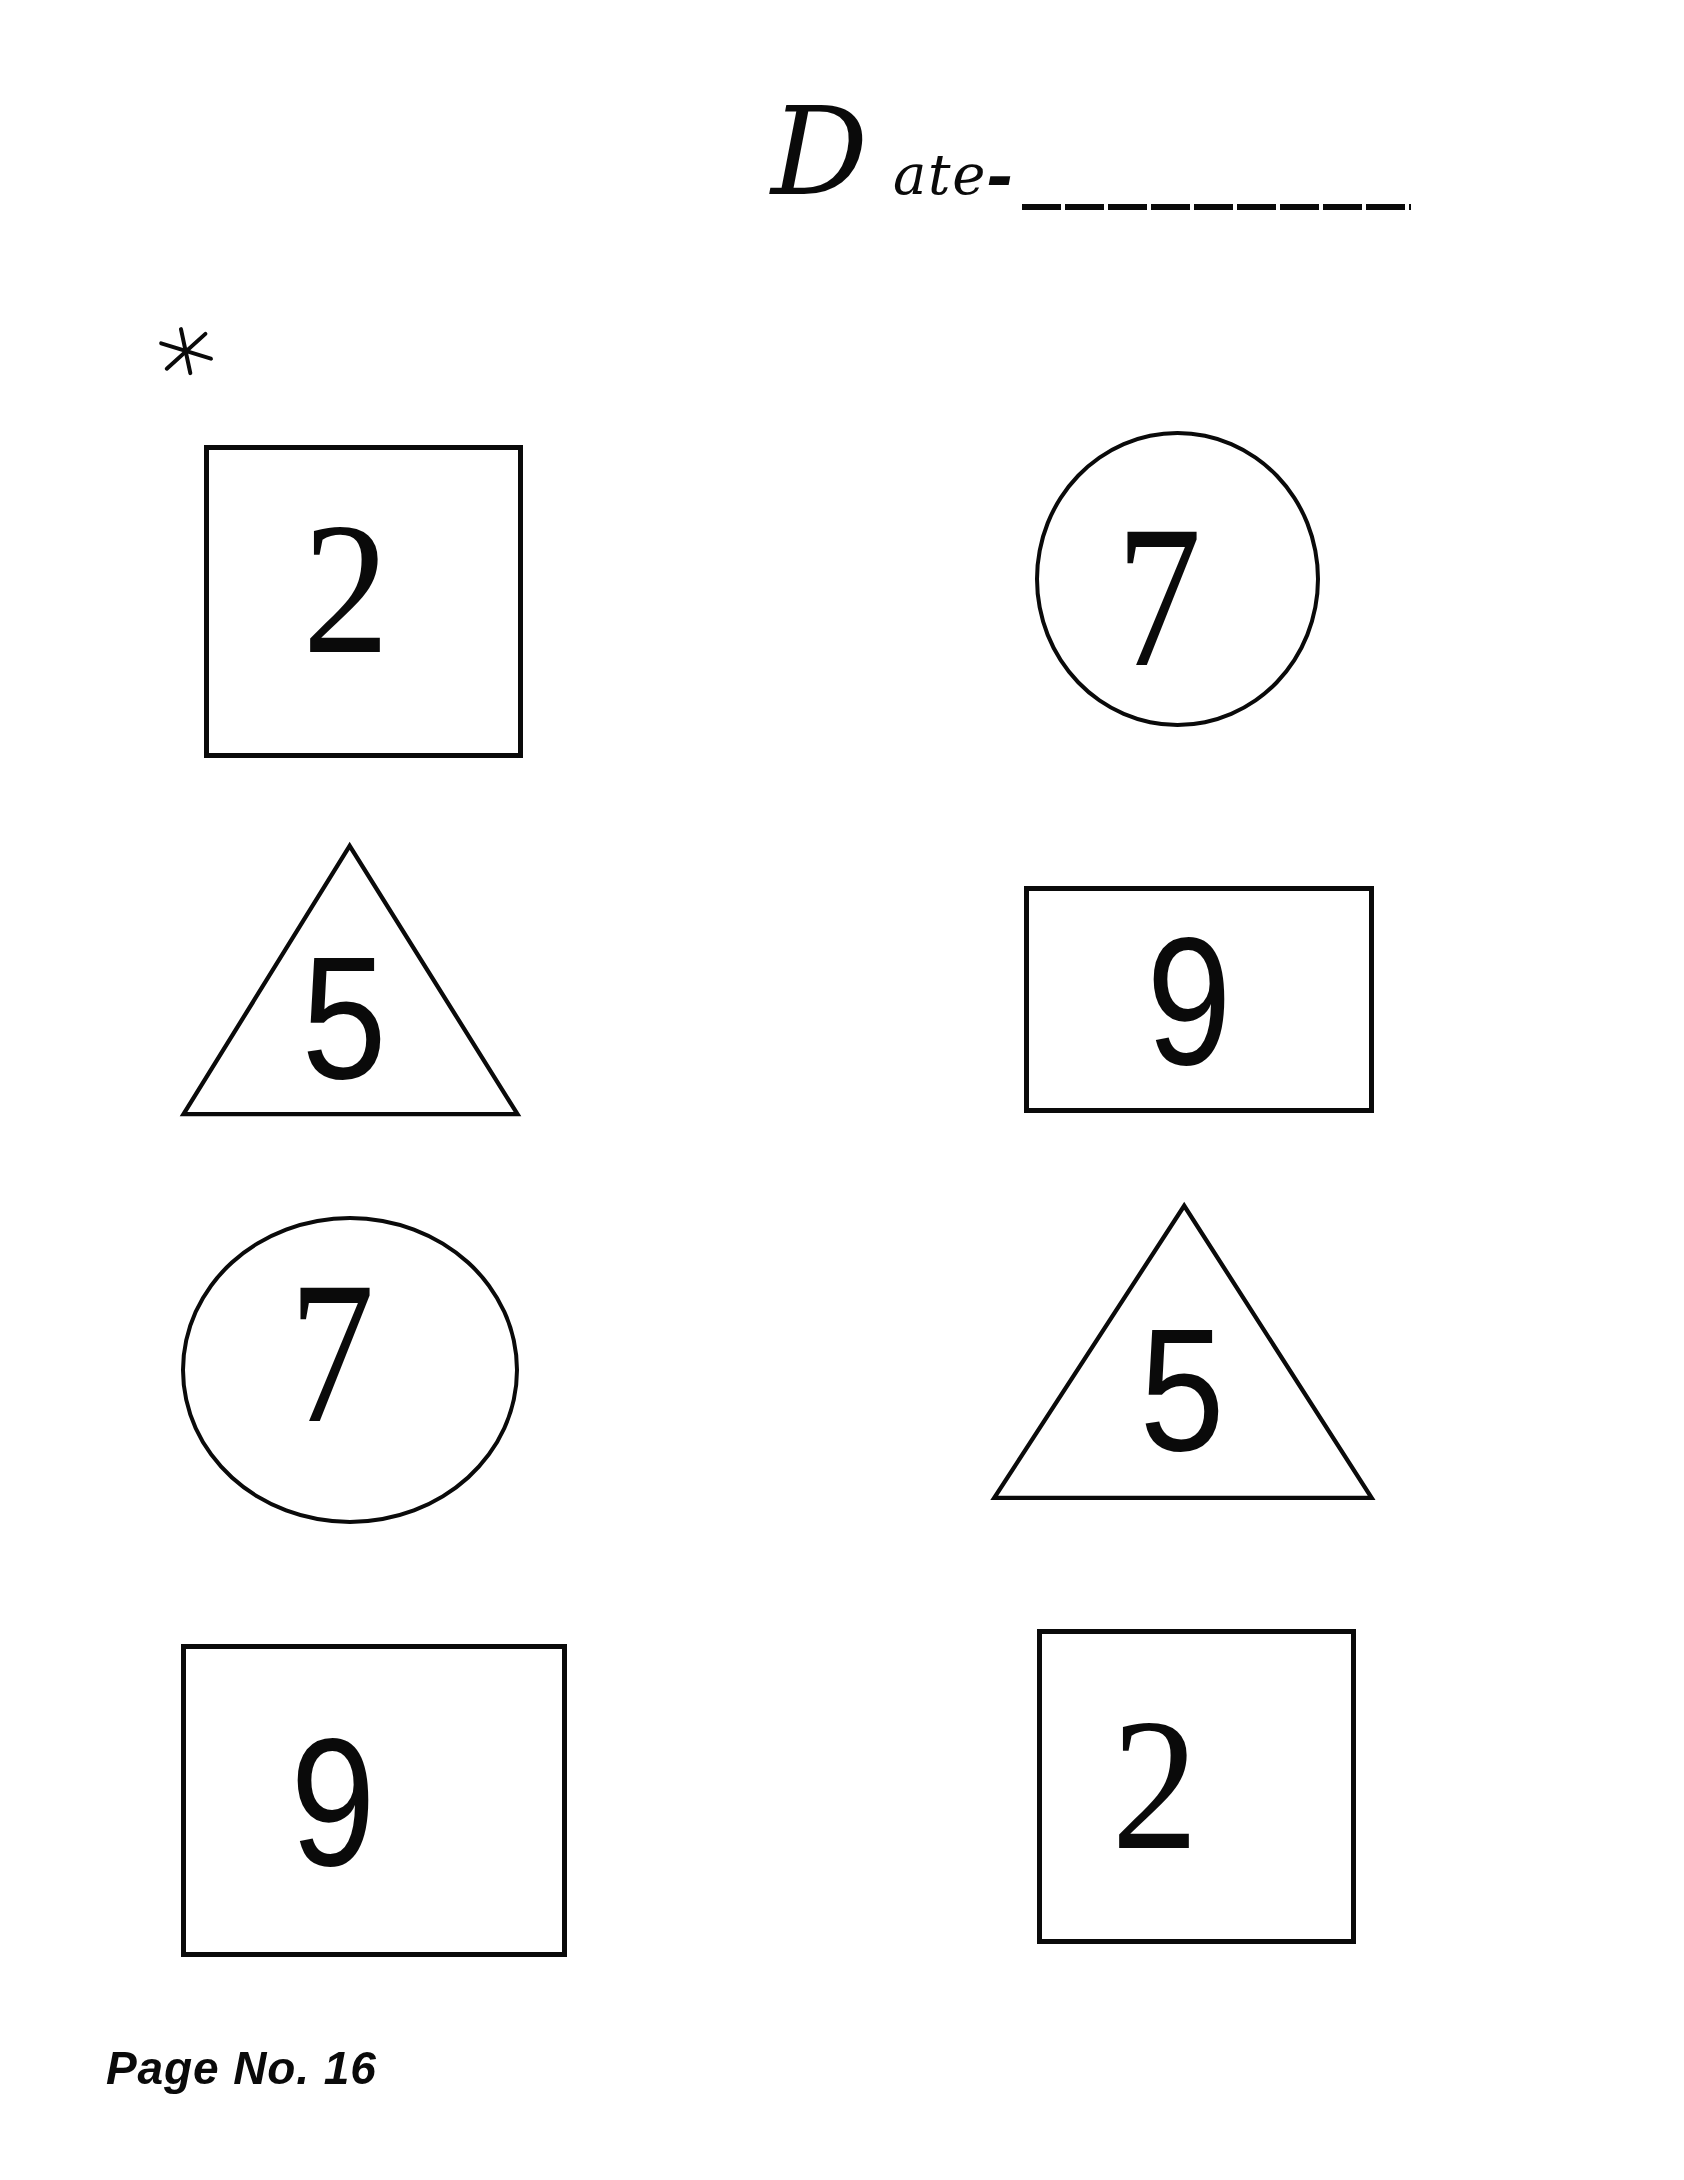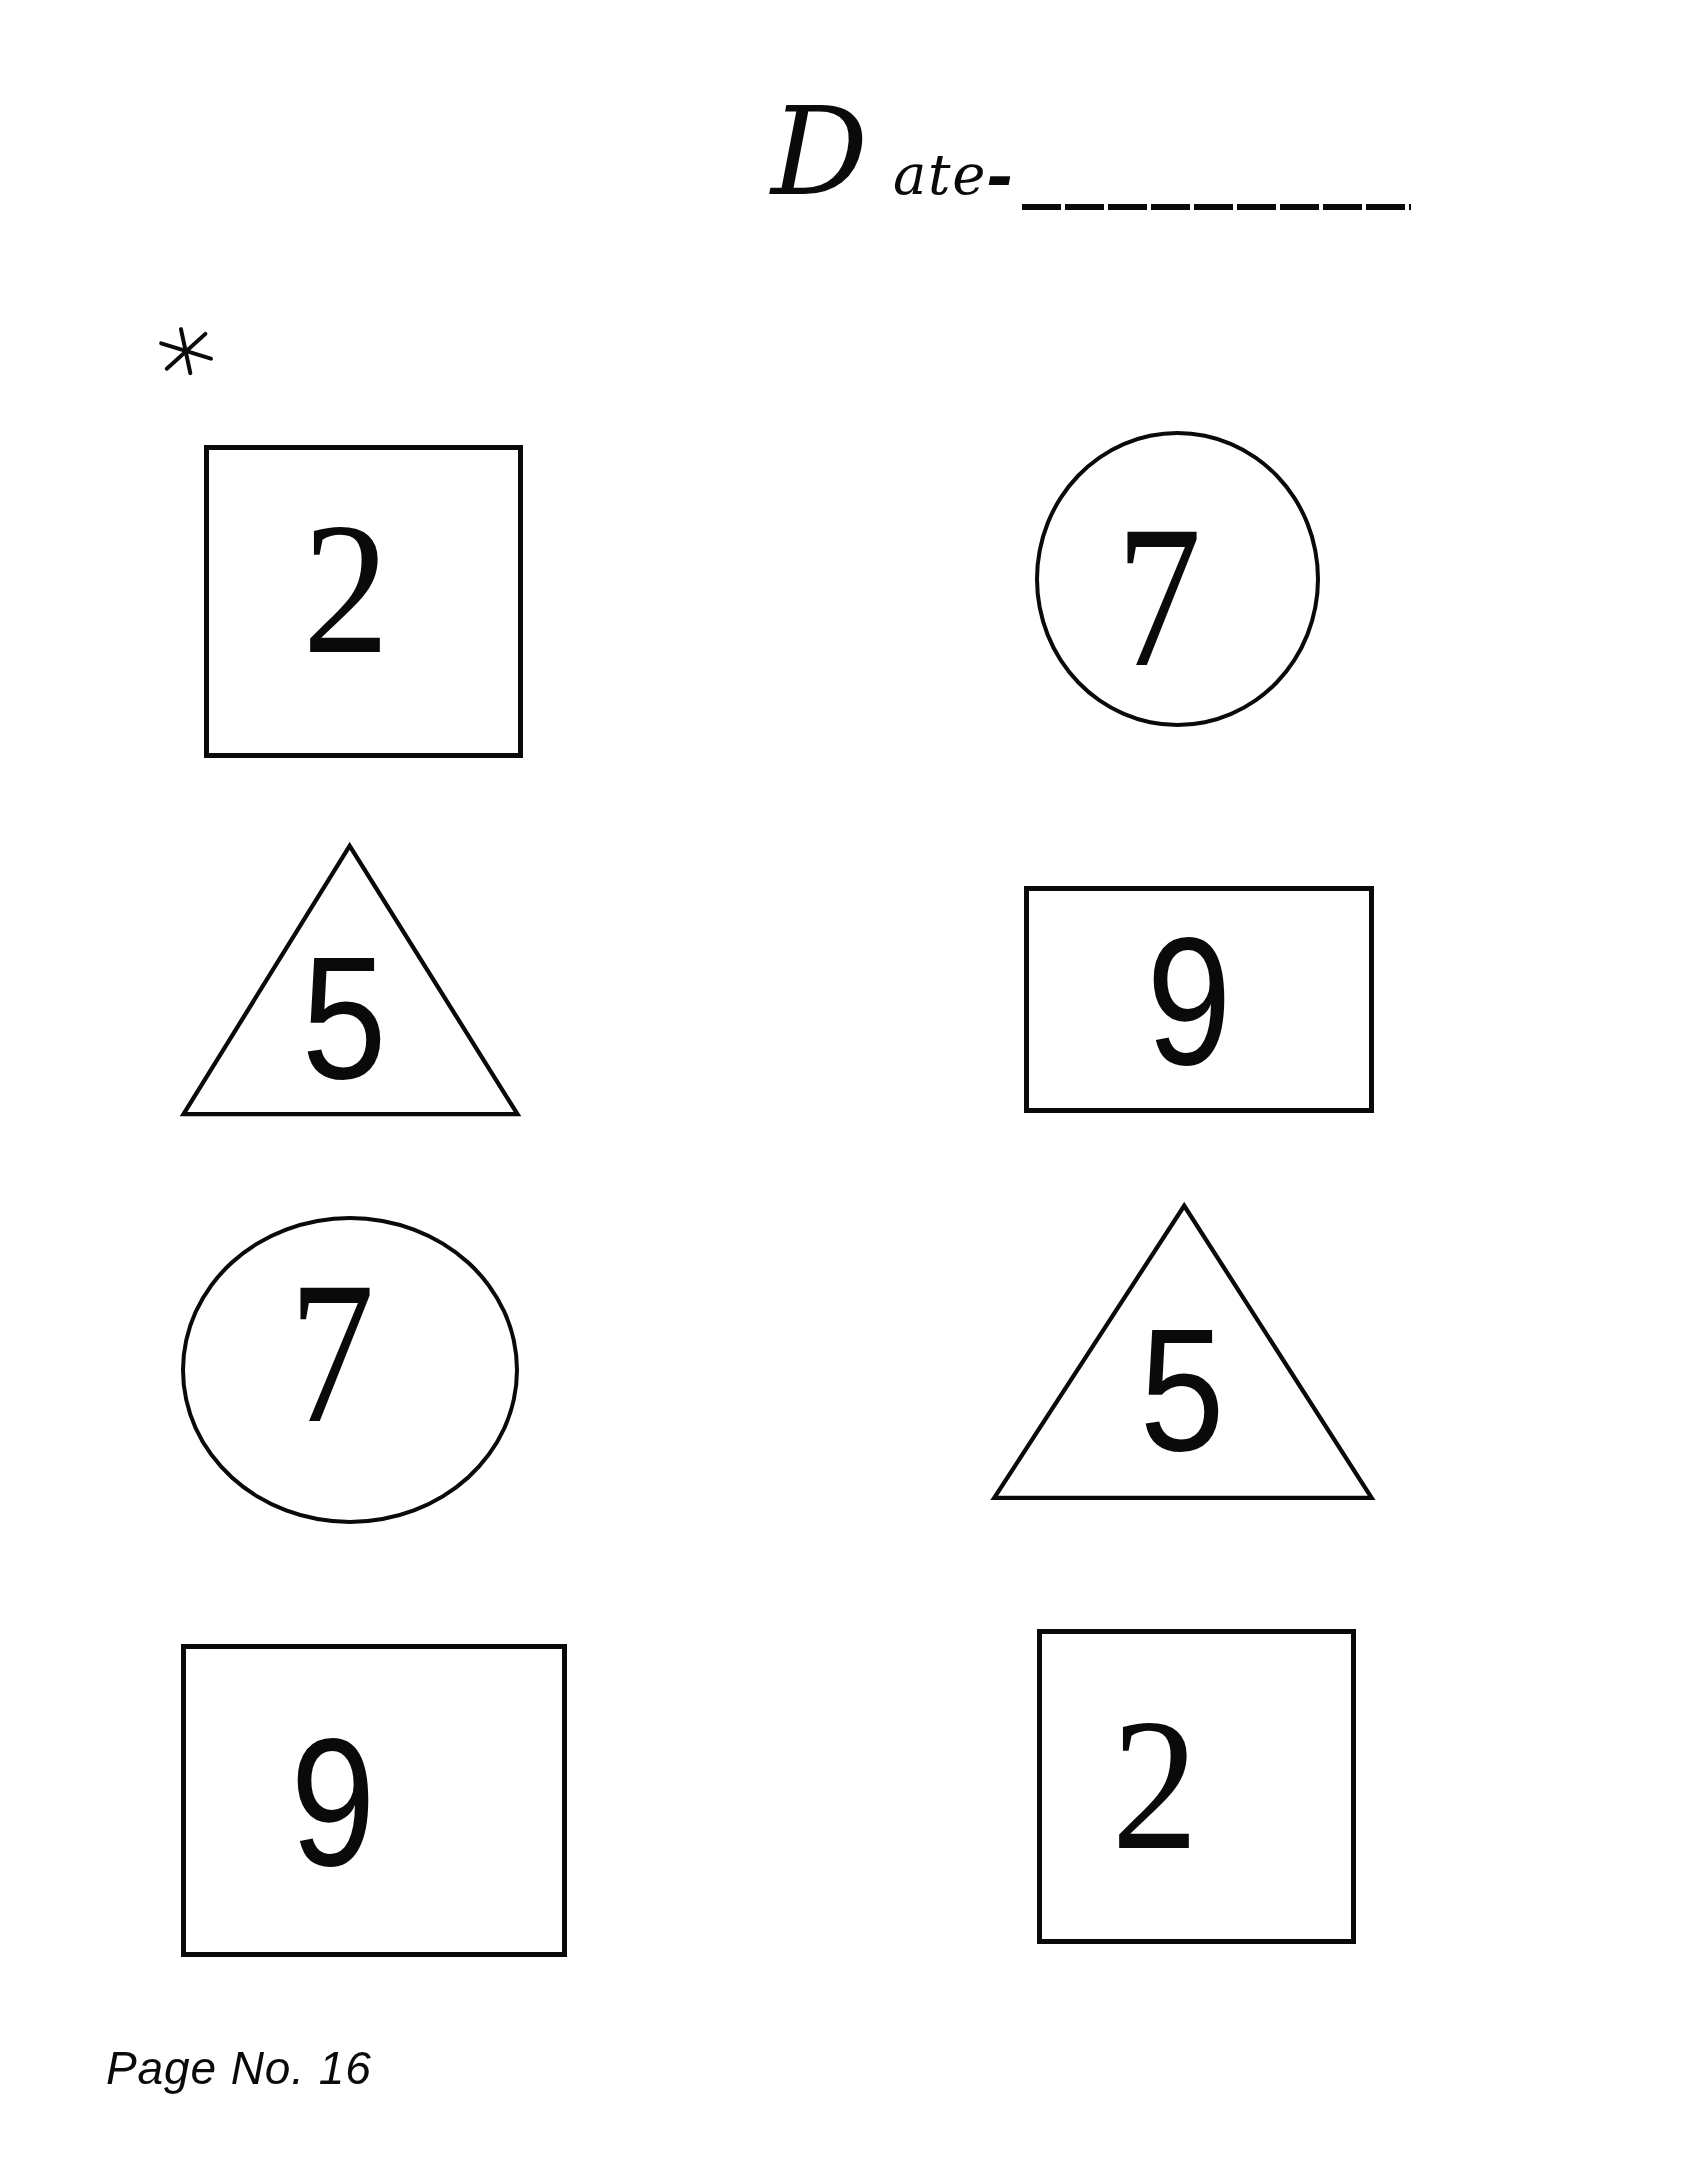--- a/index.html
+++ b/index.html
@@ -63,21 +63,21 @@
   .num.serif{font-family:"Liberation Serif", serif;}
   .num.sans{font-family:"Liberation Sans", sans-serif;}
   .n2{font-size:189px; transform:translate(-50%,-50%) scaleX(0.92);}
   .n7{font-size:203px; transform:translate(-50%,-50%) scaleX(0.84);}
   .n5{font-size:174px; transform:translate(-50%,-50%) scaleX(0.88);}
   .n9{font-size:182px; transform:translate(-50%,-50%) scaleX(0.84);}
   
   .footer{
     position:absolute; left:106px; top:2043px;
     font-family:"Liberation Sans", sans-serif;
-    font-weight:400; font-style:italic;
+    font-weight:700; font-style:italic;
     font-size:46px; line-height:1.1; letter-spacing:0.9px;text-align:right;
   }
 </style>
 </head>
 <body>
 
 <div class="page">
 
   <span class="date-initial">D</span>
   <span class="date-rest">ate</span>

